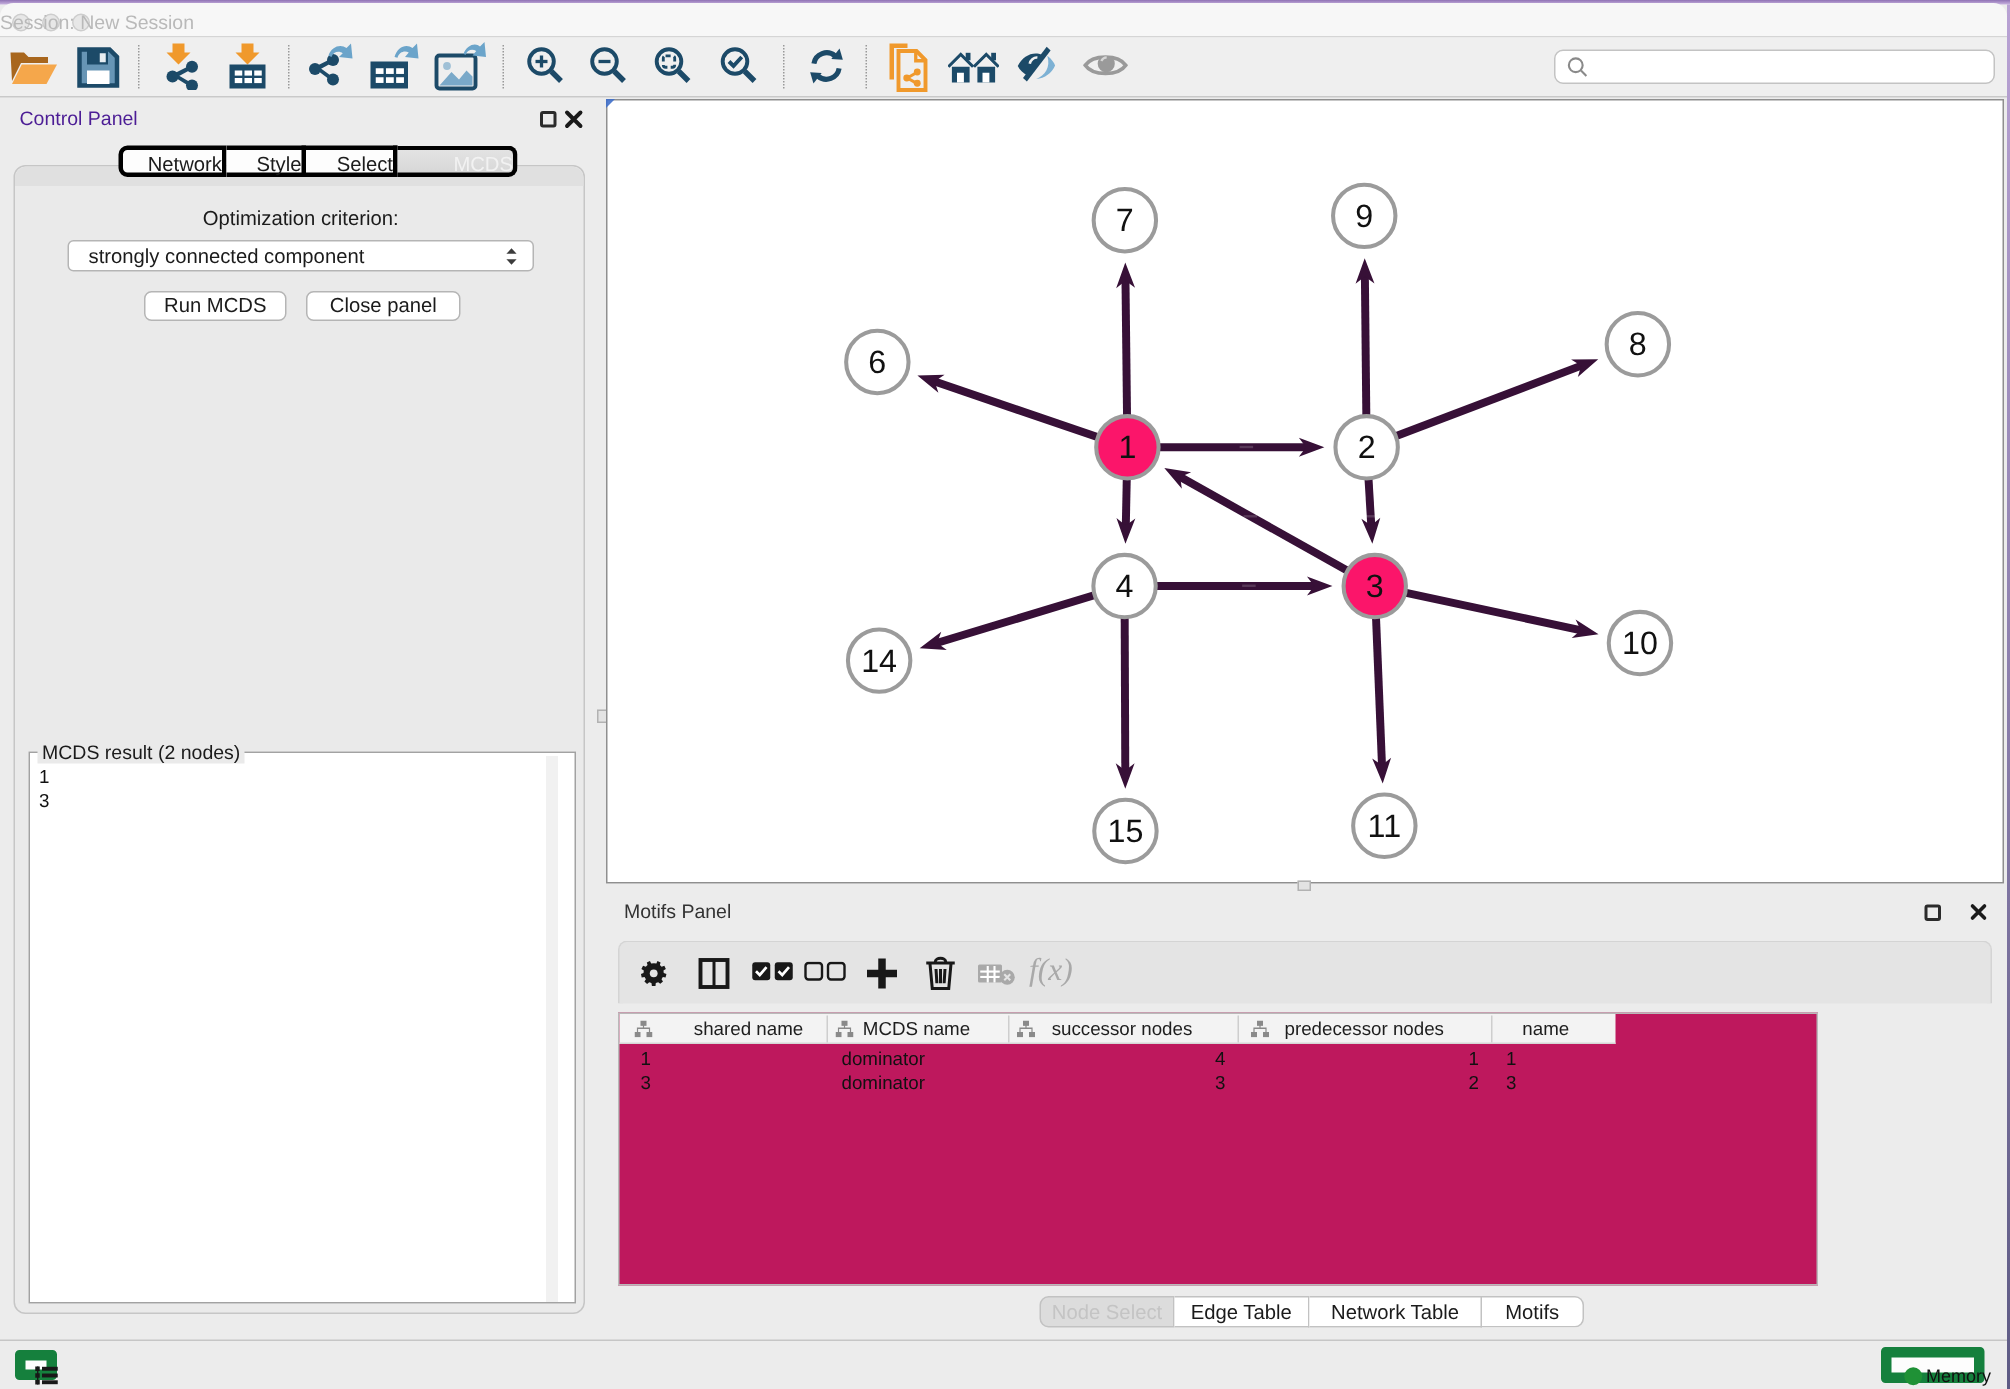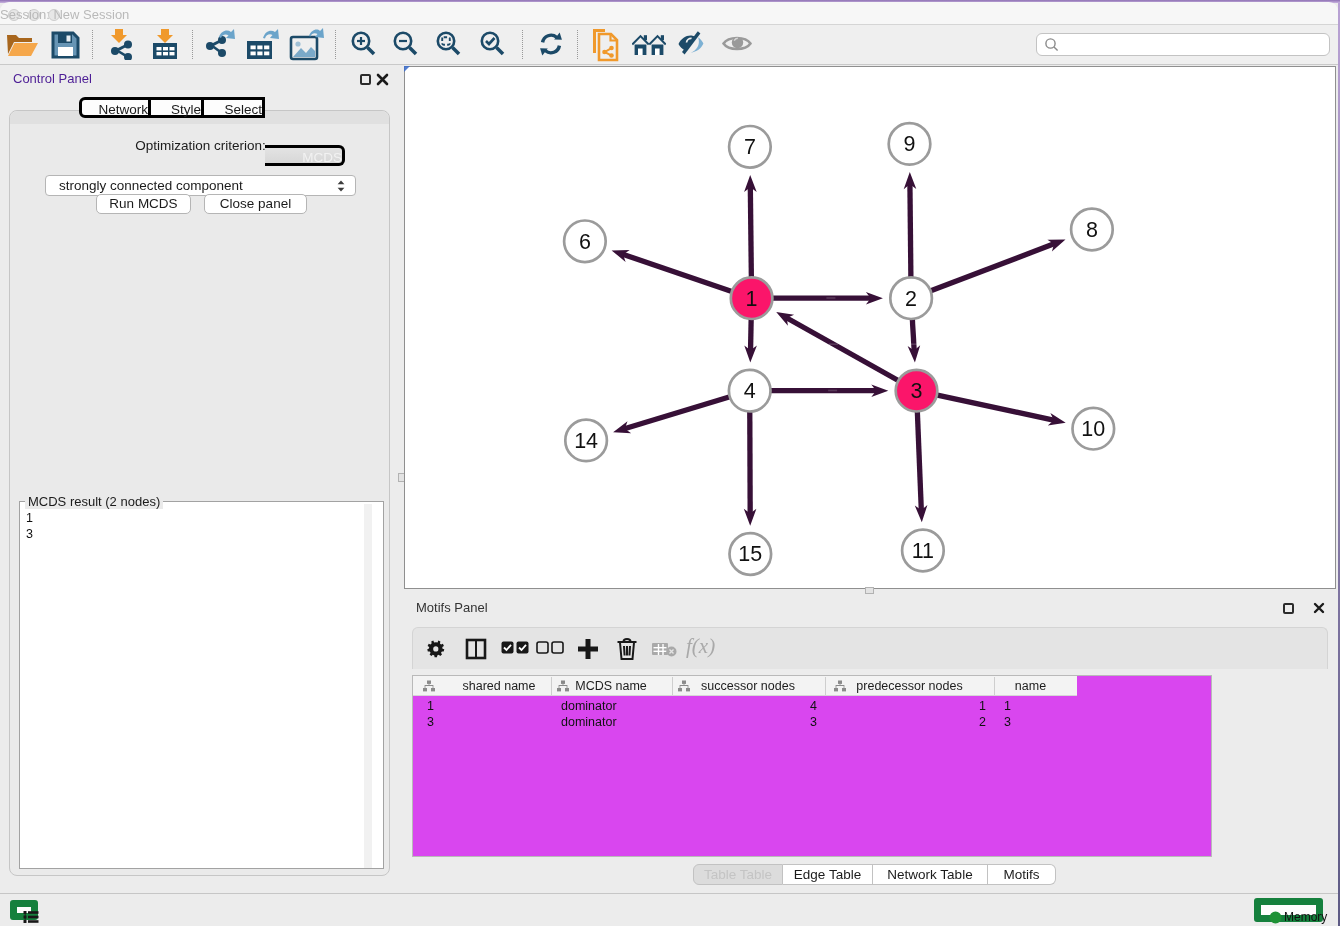--- a/index.html
+++ b/index.html
@@ -16,37 +16,37 @@
 .searchbox { position:absolute; left:1036px; top:8px; width:294px; height:23px; background:#fff; border:1px solid #c3c3c3; border-radius:6px; }
 
 .cp-title { left:13px; top:71px; font-size:13px; color:#4c1d95; }
 .sqbtn { width:11px; height:11px; border:2px solid #2b2b2b; border-radius:2px; }
 .cp-content { left:9px; top:110px; width:381px; height:766px; background:#eaeaea; border:1px solid #c6c6c6; border-radius:8px; }
 .cp-band { left:0; top:0; width:100%; height:13px; background:#e0e0e0; border-radius:8px 8px 0 0; }
 .tabs { top:97px; height:21px; font-size:13.5px; color:#1c1c1c; z-index:5; }
 .tab { position:absolute; top:0; height:21px; background:#fdfdfd; border:3px solid #000000; text-align:right; line-height:20px; }
 .lbl { font-size:13.5px; color:#1b1b1b; }
 .btn { position:absolute; background:#fff; border:1px solid #b5b5b5; border-radius:5px; text-align:center; font-size:13.5px; color:#1b1b1b; line-height:18px; height:20px; }
-.seldd { left:35px; top:49px; width:311px; height:21px; background:#fff; border:1px solid #b5b5b5; border-radius:4px; font-size:13.5px; color:#1b1b1b; line-height:19px; padding-left:13px;margin-top:15px; }
+.seldd { left:35px; top:49px; width:311px; height:21px; background:#fff; border:1px solid #b5b5b5; border-radius:4px; font-size:13.5px; color:#1b1b1b; line-height:19px; padding-left:13px; }
 .fieldset { left:9px; top:390px; width:365px; height:368px; background:#fff; border:1px solid #a2a2a2; }
 .fslegend { position:absolute; left:5px; top:-8px; background:#eaeaea; padding:0 3px; font-size:13px; color:#1b1b1b; }
 .fstext { position:absolute; left:6px; top:8px; font-size:12.5px; color:#111; line-height:16px; }
 .fsscroll { position:absolute; right:11px; top:2px; width:8px; height:364px; background:#f1f1f1; }
 .grip { left:398px; top:473px; width:8px; height:9px; background:#e3e3e3; border:1px solid #b2b2b2; }
 .grip2 { left:865px; top:587px; width:9px; height:7px; background:#e3e3e3; border:1px solid #b2b2b2; z-index:6; }
 
 .netframe { left:404px; top:66px; width:932px; height:523px; border:1px solid #8f8f8f; background:#fff; }
 .nettb { position:absolute; left:0; top:0; width:100%; height:21px; background:linear-gradient(#fcfcfc,#d6d6d6); border-bottom:1px solid #b0b0b0; }
 .nettitle { position:absolute; top:4px; left:0; width:100%; text-align:center; font-size:13px; color:#1a1a1a; }
 .mac { position:absolute; top:4px; width:13px; height:13px; border-radius:50%; line-height:0; overflow:hidden; }
 .graph { position:absolute; left:0; top:22px; }
 
 .tp-title { left:416px; top:600px; font-size:13px; color:#333; }
 .tp-toolstrip { left:412px; top:627px; width:916px; height:42px; background:#e4e4e4; border:1px solid #d4d4d4; border-radius:6px 6px 0 0; border-bottom:none; }
-.tbl { left:412px; top:675px; width:800px; height:182px; background:#d946ef; border:1px solid #b9b9b9; }
+.tbl { left:412px; top:675px; width:800px; height:182px; background:#be185d; border:1px solid #b9b9b9; }
 .thead { position:absolute; left:0; top:0; width:664px; height:20px; background:#f3f3f3; border-bottom:1px solid #d6d6d6; font-size:12.5px; color:#1d1d1d; }
 .thdiv { position:absolute; top:1px; height:18px; width:0; border-left:1px solid #cecece; }
 .thtext { position:absolute; top:3px; }
 .trow { position:absolute; font-size:12.5px; color:#111; }
 .btabs { top:864px; height:21px; font-size:13.5px; z-index:5; }
 .btab { position:absolute; top:0; height:21px; background:#fff; border:1px solid #c2c2c2; text-align:center; line-height:20px; color:#1b1b1b; }
 
 .statusbar { left:0; top:893px; width:1340px; height:33px; background:#ececec; border-top:1px solid #c6c6c6; }
 .sbtn { position:absolute; background:#fdfdfd; border:7px solid #15803d; border-radius:3px; }
 </style>
@@ -228,21 +228,21 @@
   <div class="abs fieldset">
     <div class="fslegend">MCDS result (2 nodes)</div>
     <div class="fstext">1<br>3</div>
     <div class="fsscroll"></div>
   </div>
 </div>
 <div class="abs tabs" style="left:79px; width:244px;">
   <div class="tab" style="left:0px; width:72px; border-radius:6px 0 0 6px;">Network</div>
   <div class="tab" style="left:72px; width:53px; border-left:none;">Style</div>
   <div class="tab" style="left:125px; width:61px; border-left:none;">Select</div>
-  <div class="tab" style="left:186px; width:80px; border-left:none; border-radius:0 6px 6px 0; background:linear-gradient(#e3e3e3,#d7d7d7); color:#f2f2f2;margin-top:48px;">MCDS</div>
+  <div class="tab" style="left:186px; width:80px; border-left:none; border-radius:0 6px 6px 0; background:linear-gradient(#e3e3e3,#d7d7d7); color:#f2f2f2;">MCDS</div>
 </div>
 <div class="abs grip"></div>
 
 <div class="abs netframe">
   <svg style="position:absolute; left:-1px; top:-1px;" width="6" height="6" viewBox="0 0 6 6">
       <path d="M0 0 L6 0 L0 6 Z" fill="#3f6fca" opacity="0.9"></path>
     </svg>
 <svg class="graph" width="932" height="501" viewBox="0 0 932 501">
       <g stroke="#371037" stroke-width="5.3">
         <line x1="346.6" y1="209.2" x2="345.3" y2="96.2"></line>
@@ -407,21 +407,21 @@
   <div class="trow" style="left:304px; top:23px; width:100px; text-align:right;">4</div>
   <div class="trow" style="left:473px; top:23px; width:100px; text-align:right;">1</div>
   <div class="trow" style="left:591px; top:23px;">1</div>
   <div class="trow" style="left:14px; top:39px;">3</div>
   <div class="trow" style="left:148px; top:39px;">dominator</div>
   <div class="trow" style="left:304px; top:39px; width:100px; text-align:right;">3</div>
   <div class="trow" style="left:473px; top:39px; width:100px; text-align:right;">2</div>
   <div class="trow" style="left:591px; top:39px;">3</div>
 </div>
 <div class="abs btabs" style="left:693px; width:363px;">
-  <div class="btab" style="left:0px; width:90px; border-radius:6px 0 0 6px; background:#dcdcdc; color:#c4c4c4;">Table Table</div>
+  <div class="btab" style="left:0px; width:90px; border-radius:6px 0 0 6px; background:#dcdcdc; color:#c4c4c4;">Node Select</div>
   <div class="btab" style="left:90px; width:90px; border-left:none;">Edge Table</div>
   <div class="btab" style="left:180px; width:115px; border-left:none;">Network Table</div>
   <div class="btab" style="left:295px; width:68px; border-left:none; border-radius:0 6px 6px 0;">Motifs</div>
 </div>
 
 <div class="abs statusbar">
   <div class="sbtn" style="left:10px; top:6px; width:28px; height:20px;">
     <svg style="position:absolute; left:6px; top:3px;" width="16" height="14" viewBox="0 0 16 14">
       <g fill="#181818">
           <rect x="0.5" y="1" width="3" height="3"></rect>

